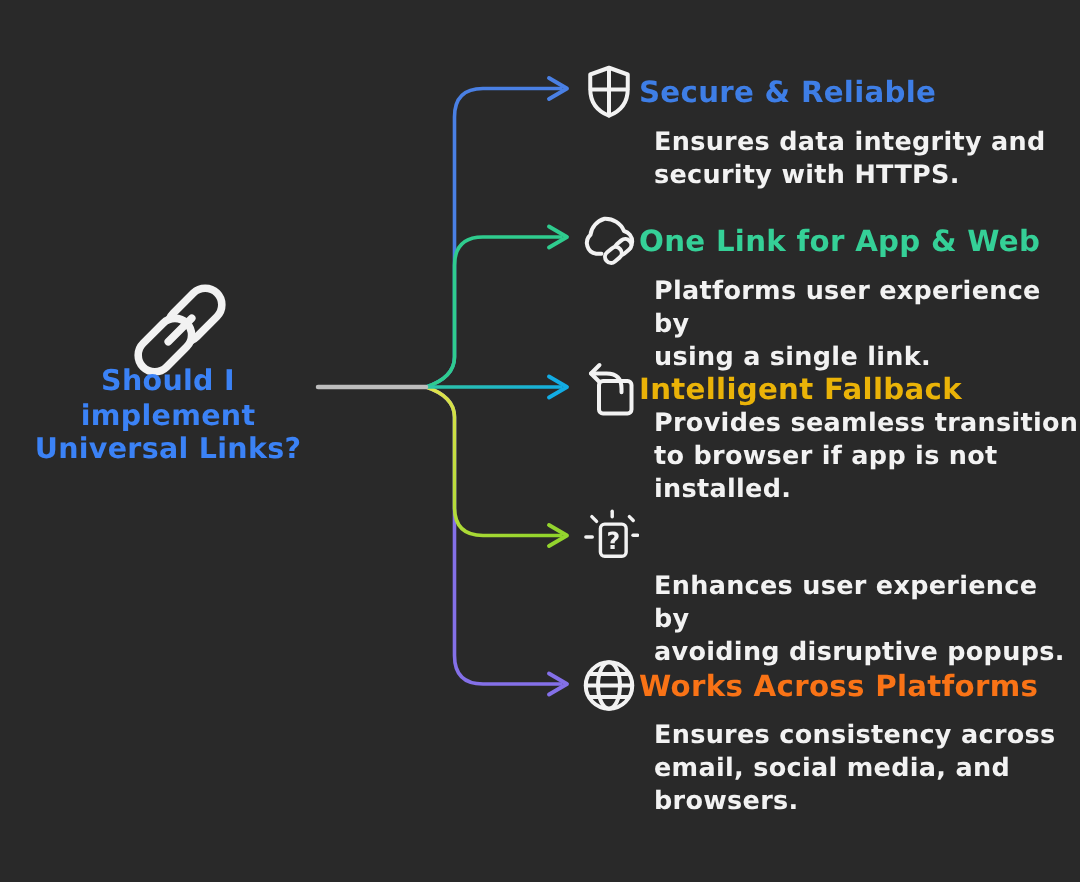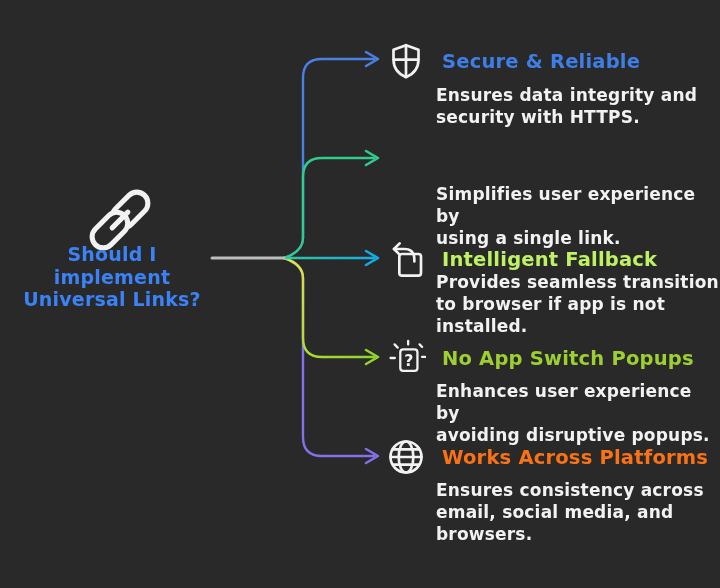--- a/index.html
+++ b/index.html
@@ -12,21 +12,21 @@
   .canvas{position:relative;width:720px;height:588px;}
   .connectors{position:absolute;left:0;top:0;z-index:1;}
   .root-icon{position:absolute;left:82px;top:182px;z-index:2;}
   .root-label{
     position:absolute;left:8px;top:243px;width:208px;z-index:2;
     color:#F2F2F2;font-weight:bold;font-size:19px;line-height:22.5px;
     text-align:center;white-space:pre-line;letter-spacing:.2px;
   }
   .branch-head{
     position:absolute;left:386px;height:40px;z-index:2;
-    display:flex;align-items:center;gap:16px;
+    display:flex;align-items:center;gap:0;
   }
   .branch-head .icon{flex:0 0 auto;display:block;}
   .branch-title{font-weight:bold;font-size:19.5px;letter-spacing:.2px;white-space:nowrap;}
   .branch-body{
     position:absolute;left:436px;width:285px;z-index:2;
     color:#F2F2F2;font-weight:bold;font-size:17px;line-height:22px;
     white-space:pre-line;letter-spacing:.2px;
   }
   .b1h{top:41px;}  .b1b{top:84px;}
   .b2h{top:140px;} .b2b{top:183px;}
@@ -84,46 +84,55 @@
     <svg class="icon" width="40" height="40" viewBox="0 0 24 24">
       <path class="ic" d="M12,2.5 L19.5,5.2 L19.5,11 C19.5,16.6 16.3,20 12,21.7 C7.7,20 4.5,16.6 4.5,11 L4.5,5.2 Z"></path>
       <line class="ic" x1="12" y1="2.6" x2="12" y2="21.6"></line>
       <line class="ic" x1="4.7" y1="11.2" x2="19.3" y2="11.2"></line>
     </svg>
     <span class="branch-title" style="color: rgb(62, 126, 230);">Secure &amp; Reliable</span>
   </div>
   <div class="branch-body b1b">Ensures data integrity and
 security with HTTPS.</div>
 
-  <div class="branch-body b2b">Simplifies user experience by
+  <div class="branch-head b2h">
+    <svg class="icon" width="40" height="40" viewBox="0 0 24 24">
+      <path class="ic" d="M17.8,16.8 A4.3,4.3 0 0 0 18,8.4 A8,7.6 0 0 0 10.2,3.5 A8,7.6 0 0 0 4.6,9.9 A4.4,4.4 0 0 0 6.9,17.5 L9,17.5"></path>
+      <g transform="rotate(-40 15.5 16.5)">
+        <rect class="ic ic-mask" x="14.6" y="14.1" width="7.2" height="4.8" rx="2.4" stroke-width="1.5"></rect>
+        <rect class="ic ic-mask" x="9.6" y="14.1" width="7.2" height="4.8" rx="2.4" stroke-width="1.5"></rect>
+      </g>
+    </svg>
+    <span class="branch-title" style="color: rgb(53, 208, 151);">One Link for App &amp; Web</span>
+  </div>
+  <div class="branch-body b2b">Platforms user experience by
 using a single link.</div>
 
   <div class="branch-head b3h">
     <svg class="icon" width="40" height="40" viewBox="0 0 24 24">
       <rect class="ic ic-mask" x="8" y="9" width="13" height="13" rx="1.6" stroke-width="1.7"></rect>
       <path class="ic" d="M17,13.5 L17,12 Q17,6 11,6 L4.8,6" stroke-width="1.7"></path>
       <path class="ic" d="M8.2,2.6 L4.8,6 L8.2,9.4" stroke-width="1.7"></path>
     </svg>
-    <span class="branch-title" style="color: #bef264;">Intelligent Fallback</span>
+    <span class="branch-title" style="color: #eab308;">Intelligent Fallback</span>
   </div>
   <div class="branch-body b3b">Provides seamless transition
 to browser if app is not
 installed.</div>
 
   <div class="branch-head b4h">
     <svg class="icon" width="40" height="40" viewBox="0 0 28 28">
       <rect class="ic ic-mask" x="10" y="8" width="12" height="15" rx="2" stroke-width="1.7"></rect>
       <line class="ic" x1="6" y1="4.5" x2="8.2" y2="6.7"></line>
       <line class="ic" x1="15.5" y1="2" x2="15.5" y2="4.6"></line>
       <line class="ic" x1="23.5" y1="4.5" x2="25.3" y2="6.3"></line>
       <line class="ic" x1="3.2" y1="14" x2="6.2" y2="14"></line>
       <line class="ic" x1="25.2" y1="13.2" x2="27.4" y2="13.2"></line>
       <text x="16" y="19.6" text-anchor="middle" font-size="11" font-weight="bold" fill="#F2F2F2" font-family="DejaVu Sans, Liberation Sans, sans-serif">?</text>
     </svg>
-    <span class="branch-title" style="color: rgb(156, 207, 48);">No App Switch Popups</span>
   </div>
   <div class="branch-body b4b">Enhances user experience by
 avoiding disruptive popups.</div>
 
   <div class="branch-head b5h">
     <svg class="icon" width="40" height="40" viewBox="0 0 24 24">
       <circle class="ic" cx="12" cy="12" r="9.3" stroke-width="1.7"></circle>
       <ellipse class="ic" cx="12" cy="12" rx="4.4" ry="9.3" stroke-width="1.7"></ellipse>
       <line class="ic" x1="2.8" y1="12" x2="21.2" y2="12" stroke-width="1.7"></line>
       <line class="ic" x1="4.2" y1="7.4" x2="19.8" y2="7.4" stroke-width="1.7"></line>

